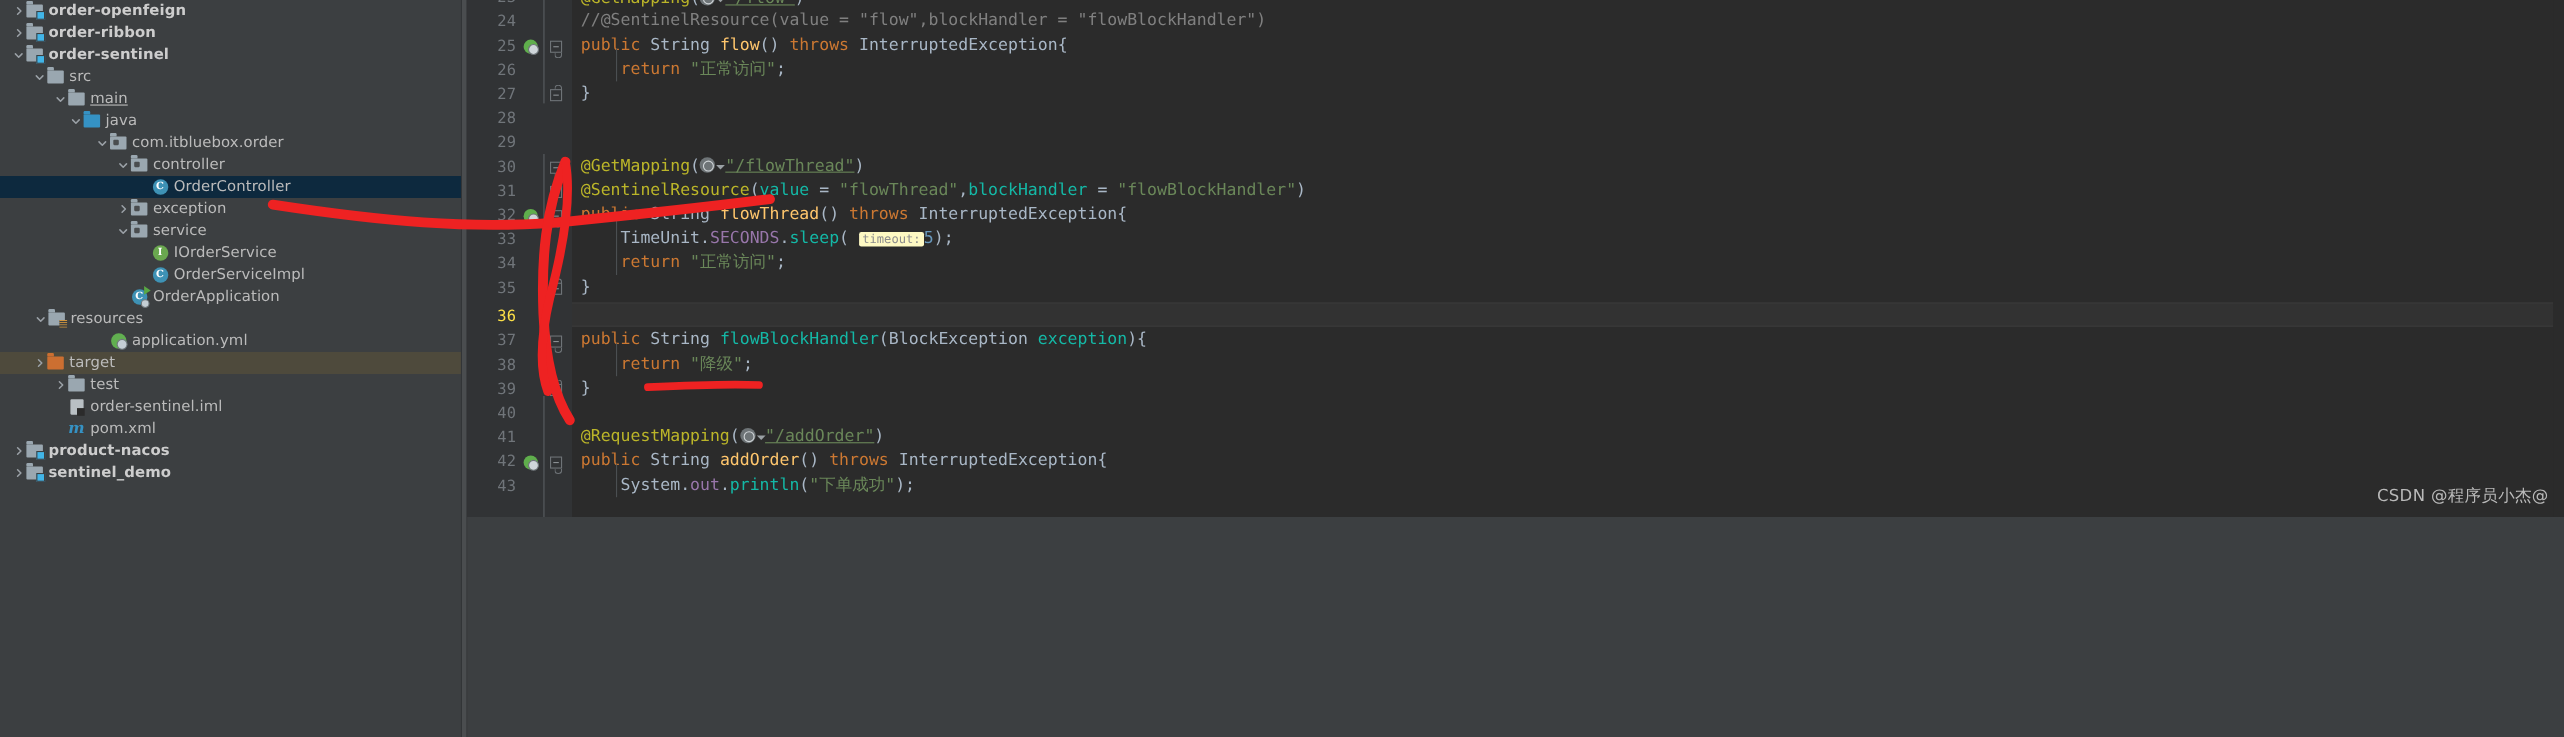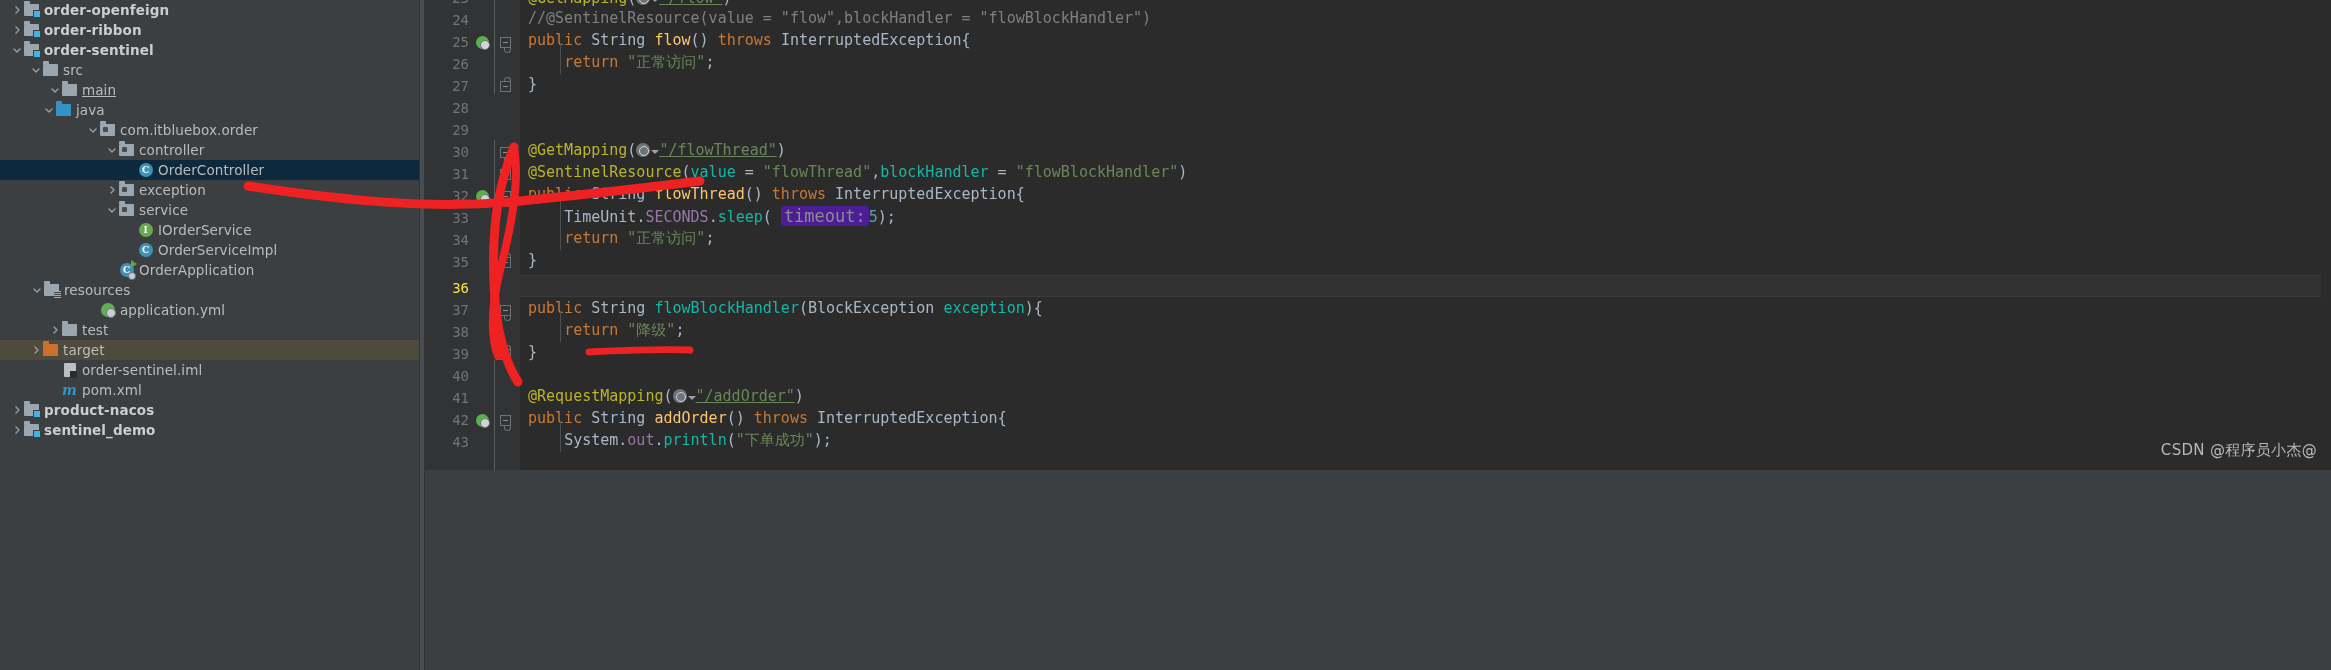--- a/index.html
+++ b/index.html
@@ -218,22 +218,22 @@
   .meth    { color: #ffc66d; }
   .ann     { color: #bbb529; }
   .str     { color: #6a8759; }
   .cmt     { color: #808080; }
   .num     { color: #6897bb; }
   .fld     { color: #9876aa; }
   .pln     { color: #14b8a6; }
   .punc    { color: #a9b7c6; }
   .urlstr  { color: #6a8759; text-decoration: underline; }
   .param-hint {
-    background: #4c1d95; color: #8c8c8c;
-    font-size: 17px; padding: 0 3px; border-radius: 2px;
+    background: #fef9c3; color: #8c8c8c;
+    font-size: 11px; padding: 0 3px; border-radius: 2px;
   }
   .globe {
     display: inline-block; vertical-align: -2px;
     width: 14px; height: 14px; border-radius: 50%;
     background: #6e7477; position: relative;
   }
   .globe:after {
     content: ""; position: absolute; left: 3px; top: 3px;
     width: 8px; height: 8px; border-radius: 50%;
     border: 1px solid #cfd4d7;
@@ -316,21 +316,21 @@
           <span class="arrow">
             <svg width="10" height="10" viewBox="0 0 10 10">
               <path fill="none" stroke="#9aa0a6" stroke-width="1.4" stroke-linecap="round" stroke-linejoin="round" d="M2 4 L5 7 L8 4"></path>
             </svg>
           </span>
           <span class="ic">
             <span class="f-grey"></span>
           </span>
           <span class="lbl">main</span>
         </div>
-        <div class="tree-row" style="padding-left: 42px;">
+        <div class="tree-row" style="padding-left: 62px;">
           <span class="arrow">
             <svg width="10" height="10" viewBox="0 0 10 10">
               <path fill="none" stroke="#9aa0a6" stroke-width="1.4" stroke-linecap="round" stroke-linejoin="round" d="M2 4 L5 7 L8 4"></path>
             </svg>
           </span>
           <span class="ic">
             <span class="f-blue"></span>
           </span>
           <span class="lbl">java</span>
         </div>
@@ -417,41 +417,41 @@
           </span>
           <span class="lbl">resources</span>
         </div>
         <div class="tree-row" style="padding-left: 86px;">
           <span class="spacer"></span>
           <span class="ic">
             <span class="spring-leaf"></span>
           </span>
           <span class="lbl">application.yml</span>
         </div>
+        <div class="tree-row hl-target" style="padding-left: 29px;">
+          <span class="arrow">
+            <svg width="10" height="10" viewBox="0 0 10 10">
+              <path fill="none" stroke="#9aa0a6" stroke-width="1.4" stroke-linecap="round" stroke-linejoin="round" d="M4 2 L7 5 L4 8"></path>
+            </svg>
+          </span>
+          <span class="ic">
+            <span class="f-orange"></span>
+          </span>
+          <span class="lbl">target</span>
+        </div>
         <div class="tree-row" style="padding-left: 48px;">
           <span class="arrow">
             <svg width="10" height="10" viewBox="0 0 10 10">
               <path fill="none" stroke="#9aa0a6" stroke-width="1.4" stroke-linecap="round" stroke-linejoin="round" d="M4 2 L7 5 L4 8"></path>
             </svg>
           </span>
           <span class="ic">
             <span class="f-grey"></span>
           </span>
           <span class="lbl">test</span>
-        </div>
-        <div class="tree-row hl-target" style="padding-left: 29px;">
-          <span class="arrow">
-            <svg width="10" height="10" viewBox="0 0 10 10">
-              <path fill="none" stroke="#9aa0a6" stroke-width="1.4" stroke-linecap="round" stroke-linejoin="round" d="M4 2 L7 5 L4 8"></path>
-            </svg>
-          </span>
-          <span class="ic">
-            <span class="f-orange"></span>
-          </span>
-          <span class="lbl">target</span>
         </div>
         <div class="tree-row" style="padding-left: 48px;">
           <span class="spacer"></span>
           <span class="ic">
             <span class="iml-ic"></span>
           </span>
           <span class="lbl">order-sentinel.iml</span>
         </div>
         <div class="tree-row" style="padding-left: 48px;">
           <span class="spacer"></span>

